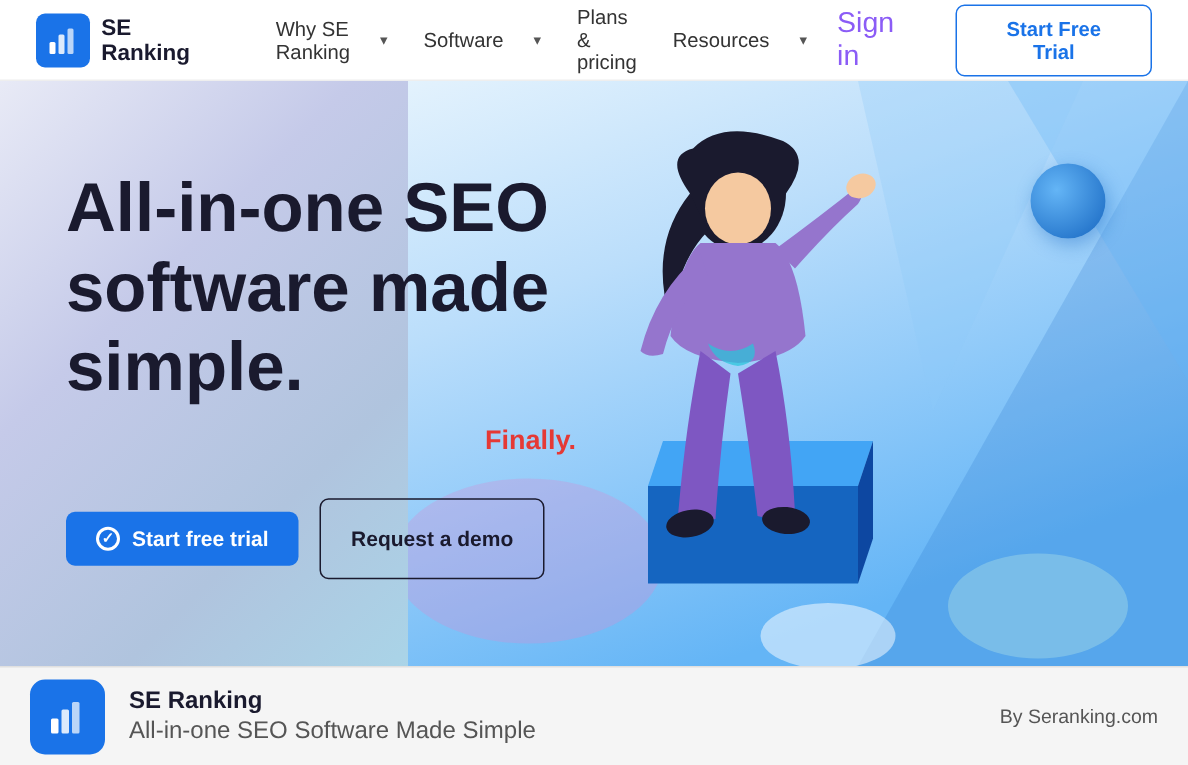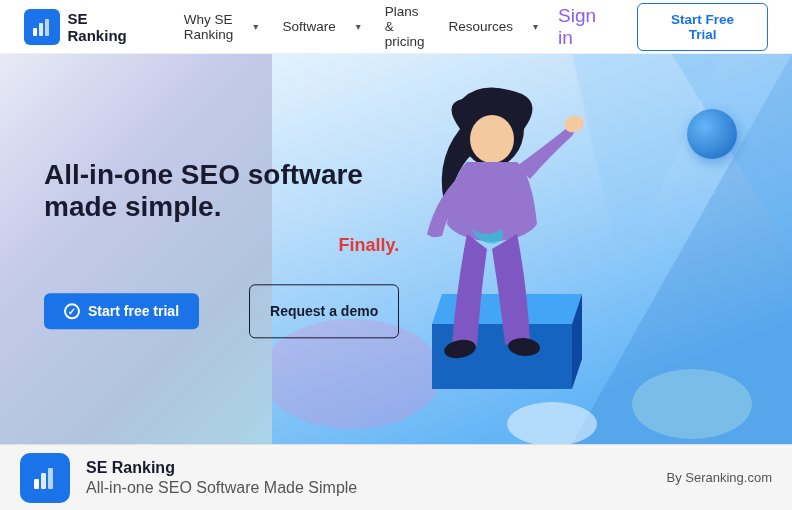--- a/index.html
+++ b/index.html
@@ -86,21 +86,21 @@
       overflow: hidden;
     }
     .hero-content {
       position: absolute;
       left: 44px;
       top: 50%;
       transform: translateY(-50%);
       z-index: 2;
     }
     .hero-headline {
-      font-size: 28px;
+      font-size: 46px;
       font-weight: 800;
       line-height: 1.15;
       color: #1a1a2e;
       max-width: 340px;
       margin-bottom: 12px;
     }
     .hero-finally {
       font-size: 18px;
       font-weight: 700;
       color: #e53935;
@@ -127,21 +127,20 @@
     }
     .btn-secondary {
       padding: 18px 20px;
       background: transparent;
       color: #1a1a2e;
       border: 1.5px solid #1a1a2e;
       border-radius: 6px;
       font-size: 14px;
       font-weight: 600;
       cursor: pointer;
-      margin-left: 36px;
     }
 
     
     .ball {
       position: absolute;
       top: 40px;
       right: 40px;
       width: 50px;
       height: 50px;
       border-radius: 50%;

